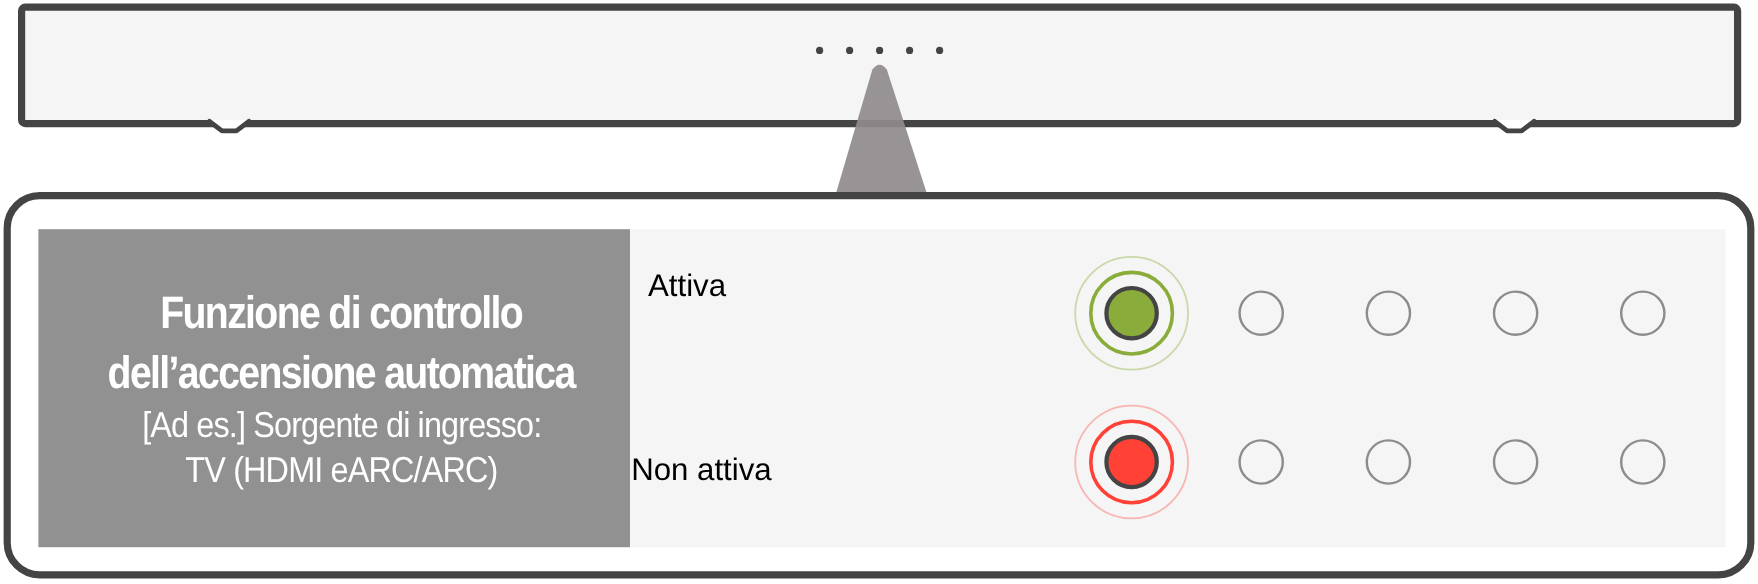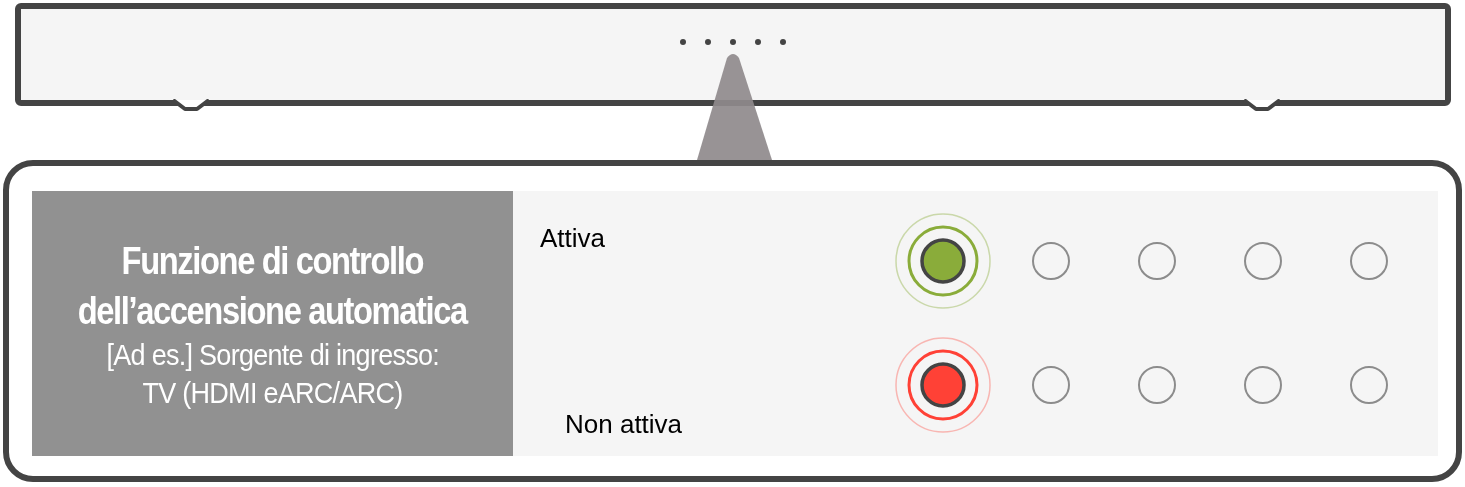--- a/index.html
+++ b/index.html
@@ -3,21 +3,21 @@
 <meta charset="utf-8">
 <style>
   html, body { margin:0; padding:0; background:#ffffff; }
   body { width:1465px; height:487px; position:relative; overflow:hidden; font-family:"Liberation Sans", sans-serif; }
   .abs { position:absolute; }
   #soundbar { left:15px; top:3px; width:1424px; height:91px; border:6px solid #444444; border-radius:6px; background:#f5f5f5; }
   .foot { width:52px; height:16px; }
   .dot { width:6px; height:6px; border-radius:50%; background:#444444; }
   #panel { left:3px; top:160px; width:1447px; height:310px; border:6px solid #444444; border-radius:30px; background:#ffffff; }
   #panel-inner { left:32px; top:191px; width:1406px; height:265px; background:#f5f5f5; }
-  #label-block { left:32px; top:191px; width:481px; height:265px; background:#919191; color:#ffffff; display:flex; flex-direction:column; align-items:center; justify-content:center; text-align:center; }
+  #label-block { left:32px; top:191px; width:481px; height:265px; background:#919191; color:#ffffff; display:flex; flex-direction:column; align-items:center; justify-content:center; text-align:center;padding-left:12px; }
   .title-line { font-weight:bold; font-size:38px; line-height:50px; letter-spacing:-1.6px; transform:scaleX(0.86); white-space:nowrap; }
   .sub-line { font-size:30px; line-height:38px; letter-spacing:-0.8px; transform:scaleX(0.9); white-space:nowrap; }
   .state-label { color:#000000; font-size:26px; line-height:46px; white-space:nowrap; }
   .led-off { width:38px; height:38px; border:2px solid #8c8c8c; border-radius:50%; box-sizing:border-box; }
 </style>
 </head>
 <body>
 
 <div id="soundbar" class="abs"></div>
 
@@ -55,21 +55,21 @@
 <svg class="abs" style="left:893px; top:211px; width:100px; height:100px;" viewBox="0 0 100 100">
   <circle cx="50" cy="50" r="47" fill="none" stroke="#8aac3a" stroke-opacity="0.4" stroke-width="1.5"></circle>
   <circle cx="50" cy="50" r="34" fill="none" stroke="#8aac3a" stroke-width="3"></circle>
   <circle cx="50" cy="50" r="21" fill="#8aac3a" stroke="#444444" stroke-width="3.5"></circle>
 </svg>
 <div class="abs led-off" style="left:1032px; top:242px;"></div>
 <div class="abs led-off" style="left:1138px; top:242px;"></div>
 <div class="abs led-off" style="left:1244px; top:242px;"></div>
 <div class="abs led-off" style="left:1350px; top:242px;"></div>
 
-<div class="abs" style="left:565px; top:368px;margin-top:33px;">
+<div class="abs" style="left:526px; top:368px;">
   <div class="state-label">Non attiva</div>
 </div>
 
 <svg class="abs" style="left:893px; top:335px; width:100px; height:100px;" viewBox="0 0 100 100">
   <circle cx="50" cy="50" r="47" fill="none" stroke="#ff4136" stroke-opacity="0.35" stroke-width="1.5"></circle>
   <circle cx="50" cy="50" r="34" fill="none" stroke="#ff4136" stroke-width="3"></circle>
   <circle cx="50" cy="50" r="21" fill="#ff4136" stroke="#444444" stroke-width="3.5"></circle>
 </svg>
 <div class="abs led-off" style="left:1032px; top:366px;"></div>
 <div class="abs led-off" style="left:1138px; top:366px;"></div>

